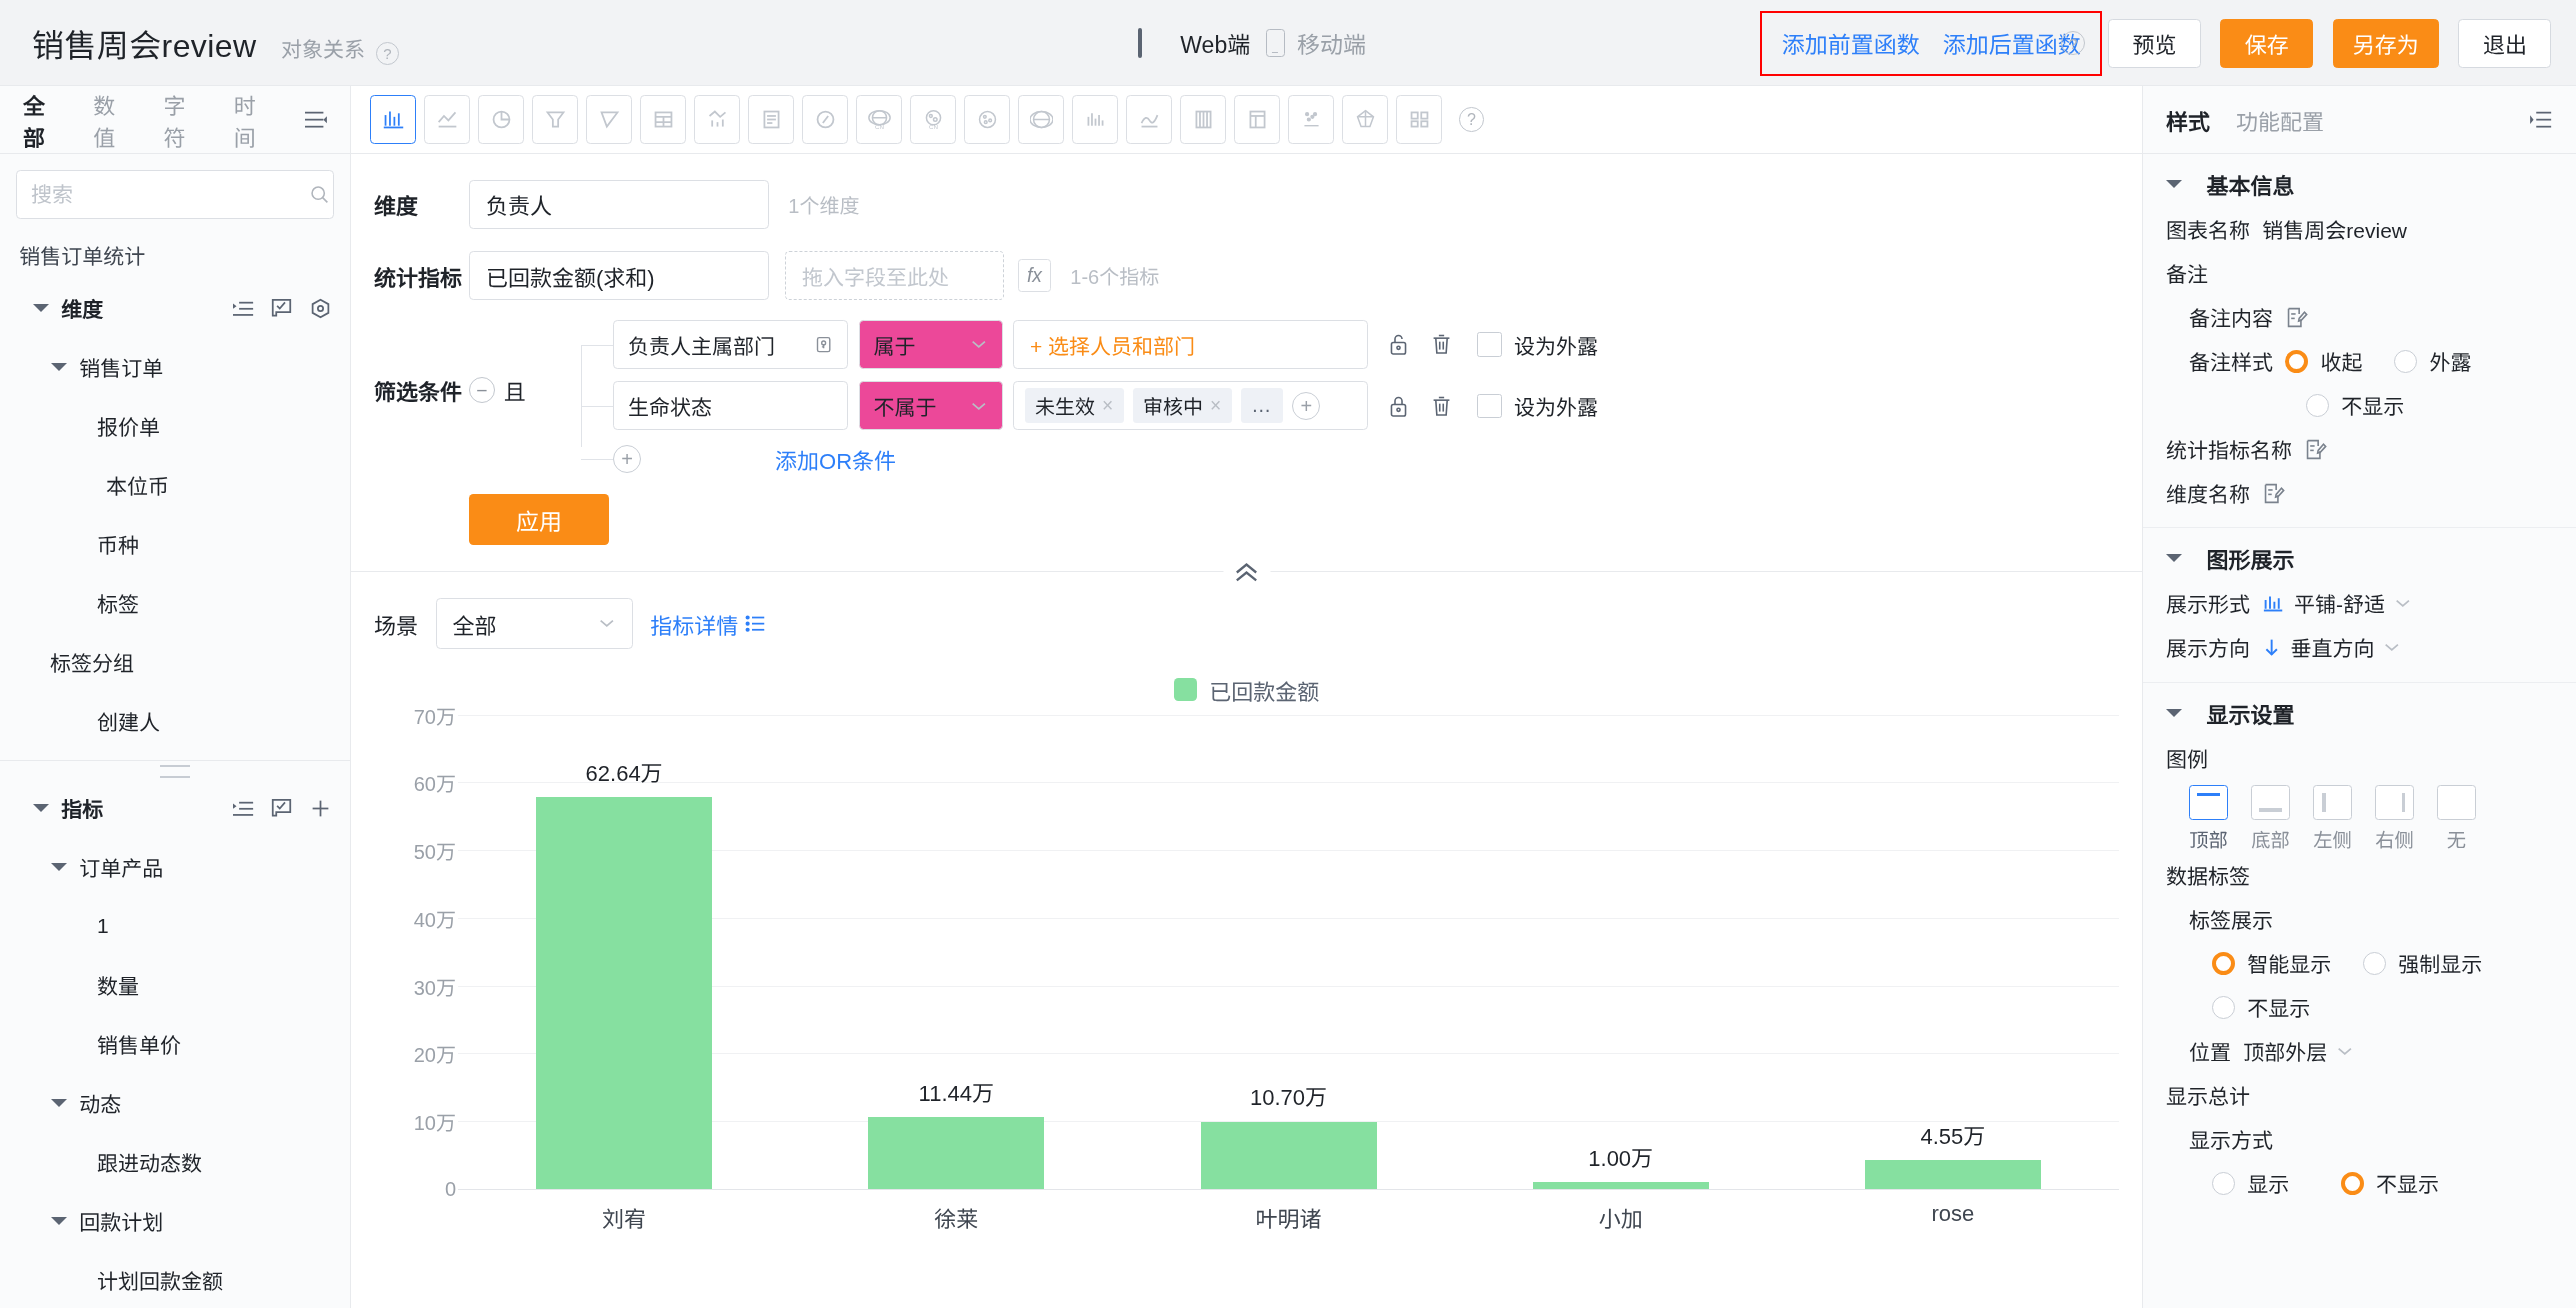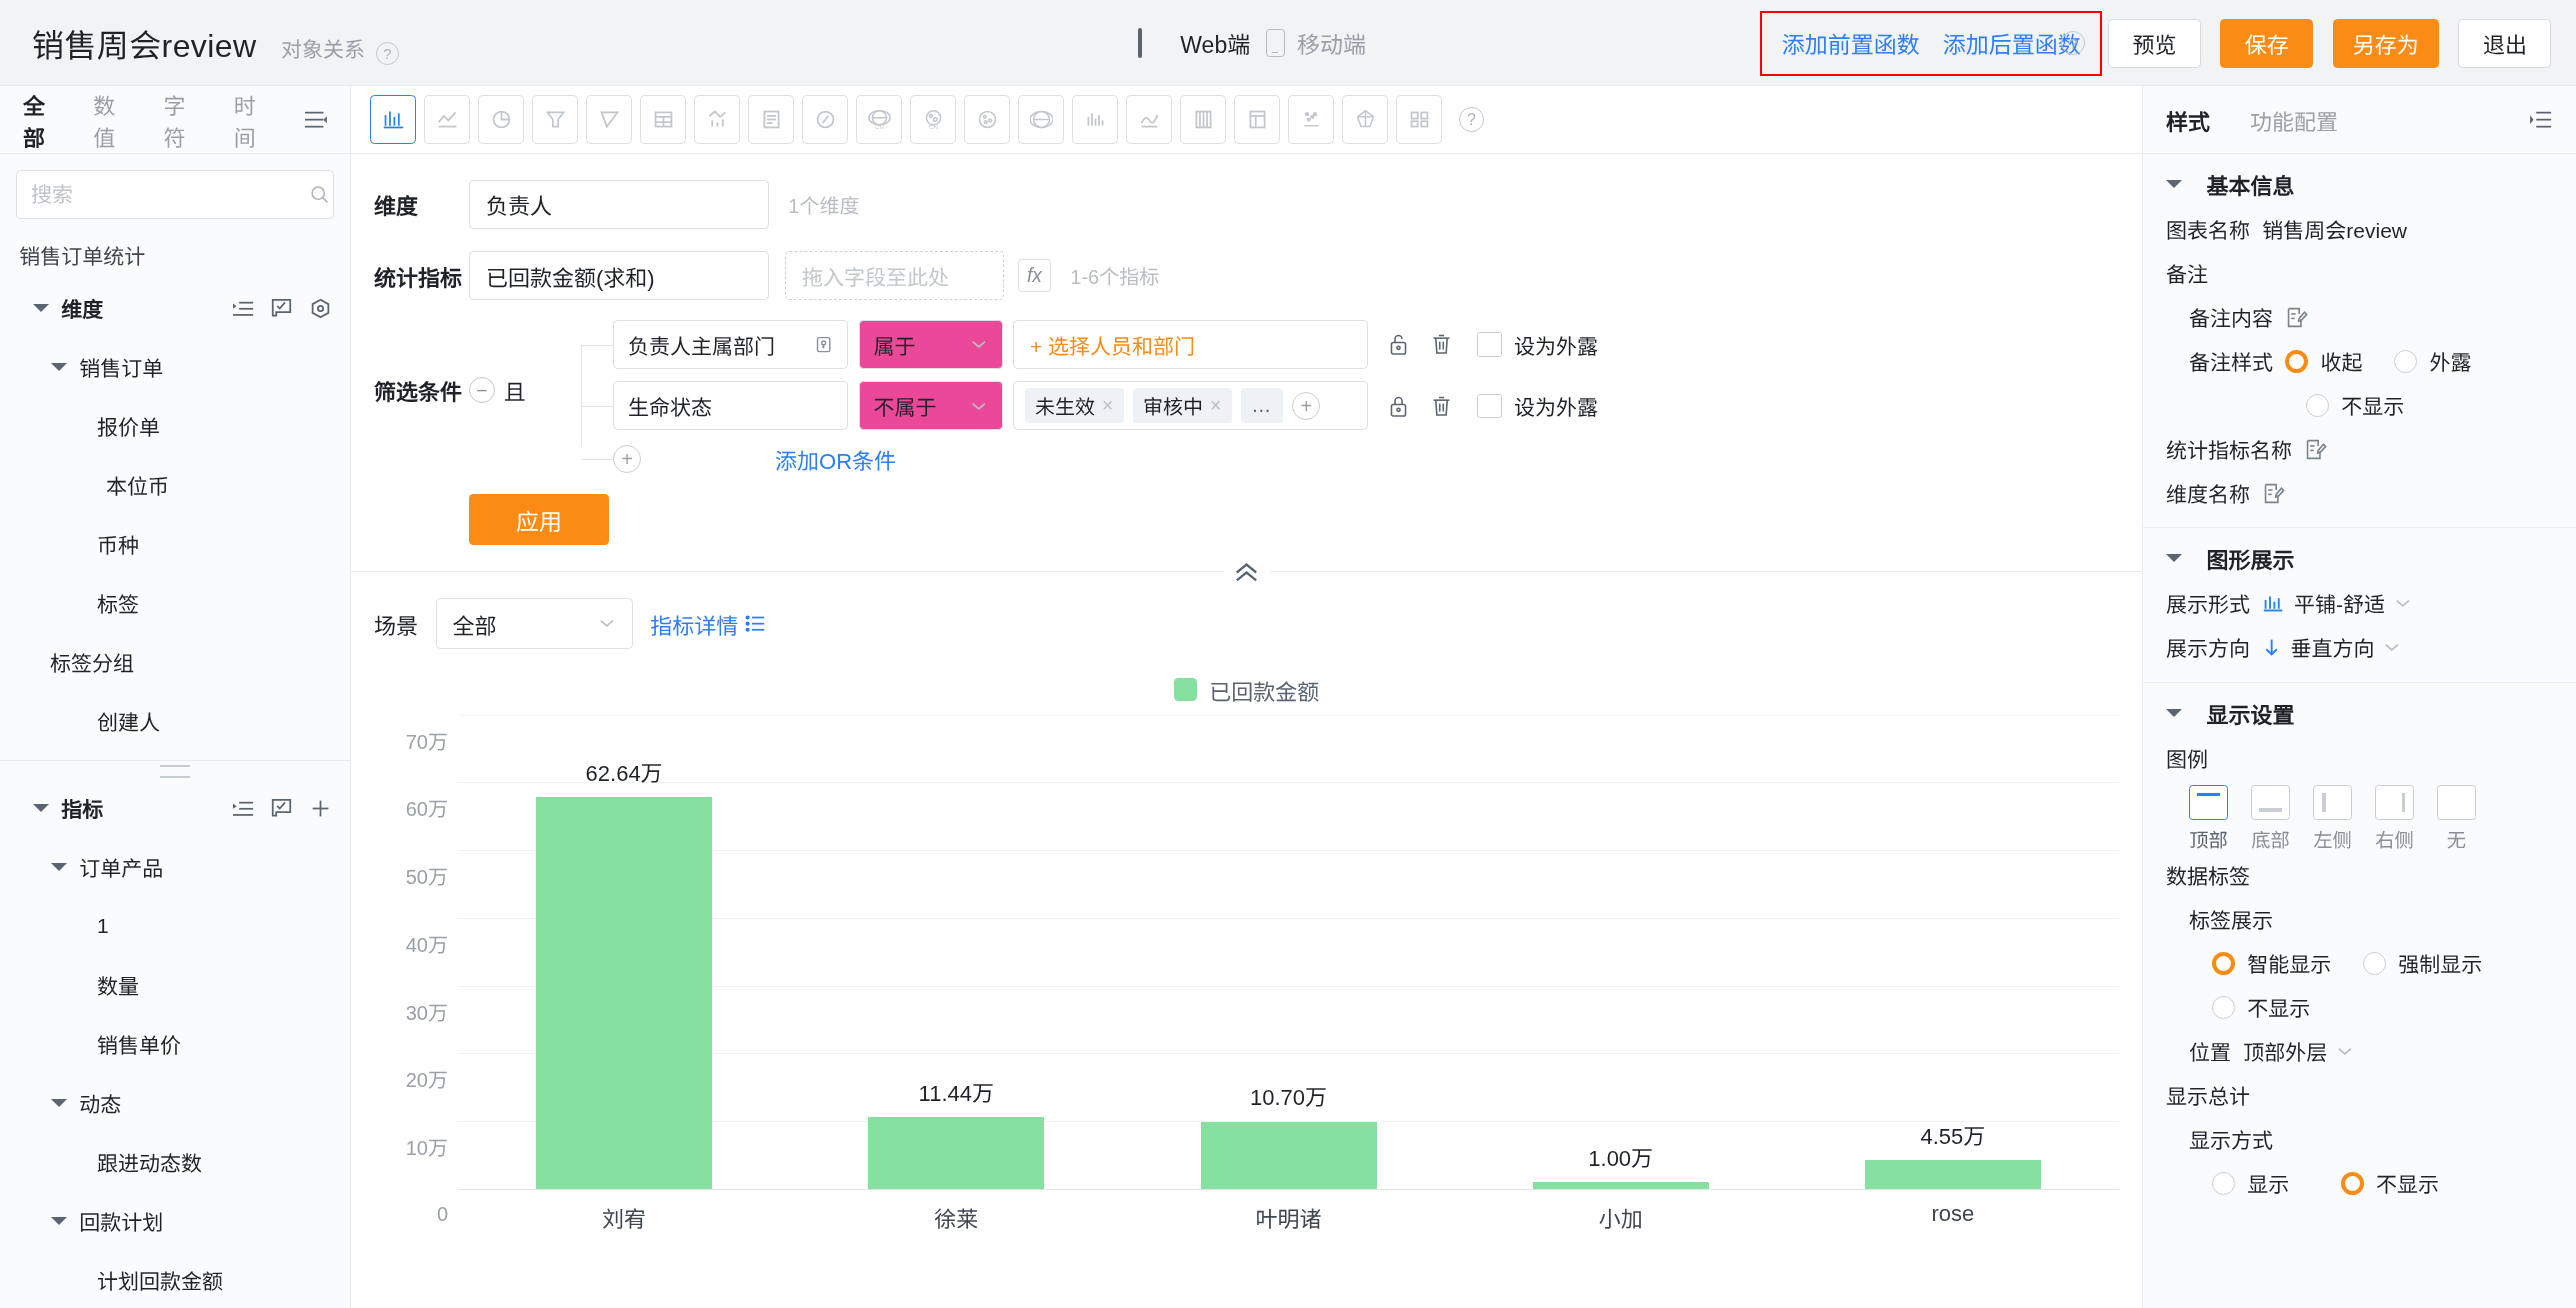--- a/index.html
+++ b/index.html
@@ -222,37 +222,37 @@
   
   .chartarea { flex: 1; min-height: 0; position: relative; padding: 0 23px 0 23px; }
   .legend { display: flex; align-items: center; justify-content: center; gap: 12.3px; margin-top: 16px; }
   .legend-sw { width: 23px; height: 23px; border-radius: 4.4px; background: #86e0a0; }
   .legend-tx { font-size: 22px; color: #5b6472; }
   .plot { position: relative; height: 527px; margin-top: 8.8px; }
   .ygrid { position: absolute; left: 0; right: 0; top: 0; bottom: 53px; }
   .gline { position: absolute; left: 84px; right: 0; border-top: 0.9px solid #f0f1f3; }
   .gline.zero { border-top: 0.9px solid #e3e5e9; }
   .ytick {
-    position: absolute; left: 0; width: 74px; text-align: right;
-    font-size: 20px; color: #9aa0a8; transform: translateY(-50%); margin-top: 25px;
+    position: absolute; left: 8px; width: 74px; text-align: right;
+    font-size: 20px; color: #9aa0a8; transform: translateY(-50%);
   }
   .bars { position: absolute; left: 84px; right: 0; bottom: 53px; top: 0; display: flex; }
   .barcell { flex: 1; position: relative; display: flex; flex-direction: column; justify-content: flex-end; align-items: center; }
   .bar { width: 176px; background: #86e0a0; }
   .barlabel { position: absolute; font-size: 22px; color: #1f2329; white-space: nowrap; }
   .xaxis { position: absolute; left: 84px; right: 0; bottom: 0; height: 53px; display: flex; }
   .xcell { flex: 1; text-align: center; font-size: 22px; color: #3f4650; padding-top: 12.3px; }
 
   
   .right {
     width: 434px; min-width: 434px; background: #fafbfc;
     border-left: 0.9px solid #e8eaed; display: flex; flex-direction: column; overflow: hidden;
   }
   .right-tabs {
-    height: 68px; display: flex; align-items: center; gap: 40px; padding: 0 23px;
+    height: 68px; display: flex; align-items: center; gap: 26px; padding: 0 23px;
     border-bottom: 0.9px solid #e8eaed;
   }
   .r-tab { font-size: 22px; color: #9aa0a8; cursor: pointer; }
   .r-tab.active { color: #1f2329; font-weight: bold; }
   .r-tab-icon { margin-left: auto; color: #5b6472; cursor: pointer; display: flex; }
   .sect { padding: 14px 23px 12.3px 23px; border-bottom: 0.9px solid #eceef1; }
   .sect-head { display: flex; align-items: center; gap: 12.3px; font-size: 22px; font-weight: bold; margin-bottom: 7px; }
   .pr { display: flex; align-items: center; min-height: 44px; font-size: 21px; color: #1f2329; gap: 12.3px; }
   .pr.indent { padding-left: 23px; }
   .pr.indent2 { padding-left: 46px; }

